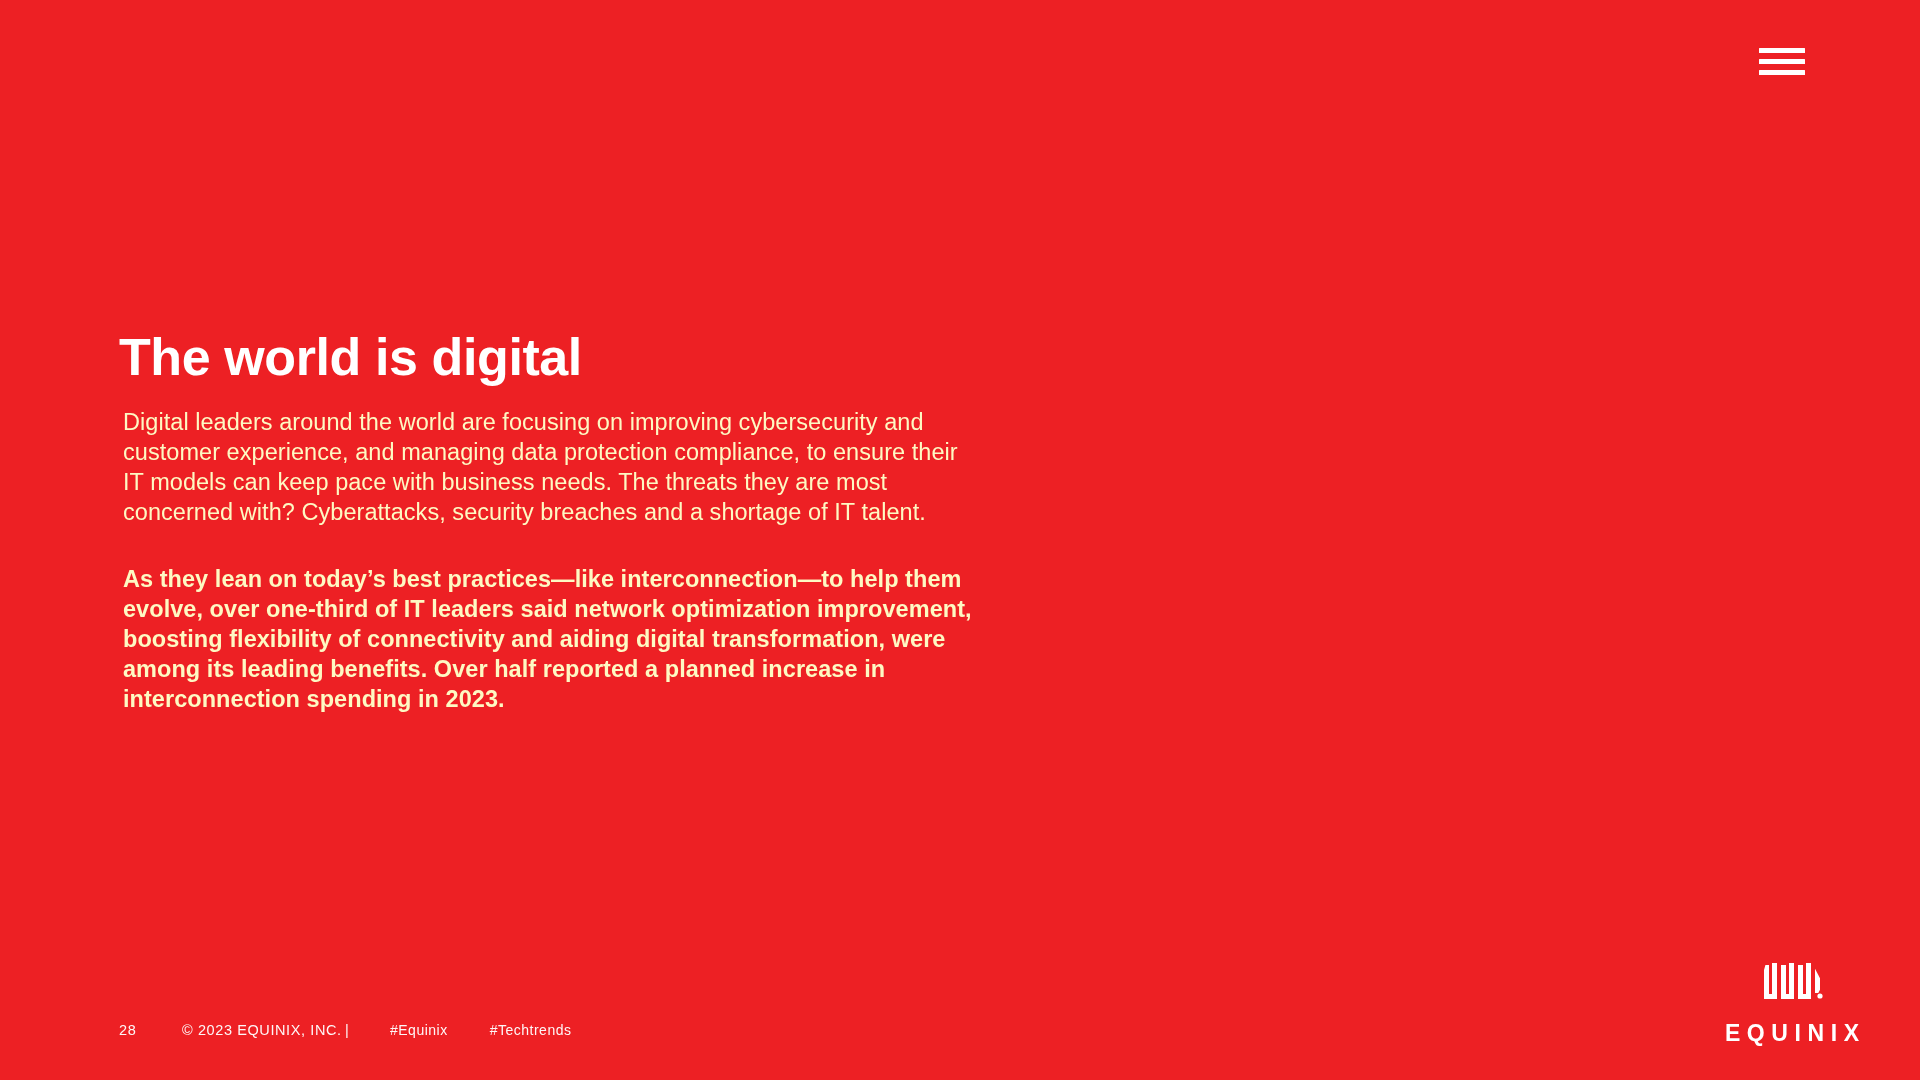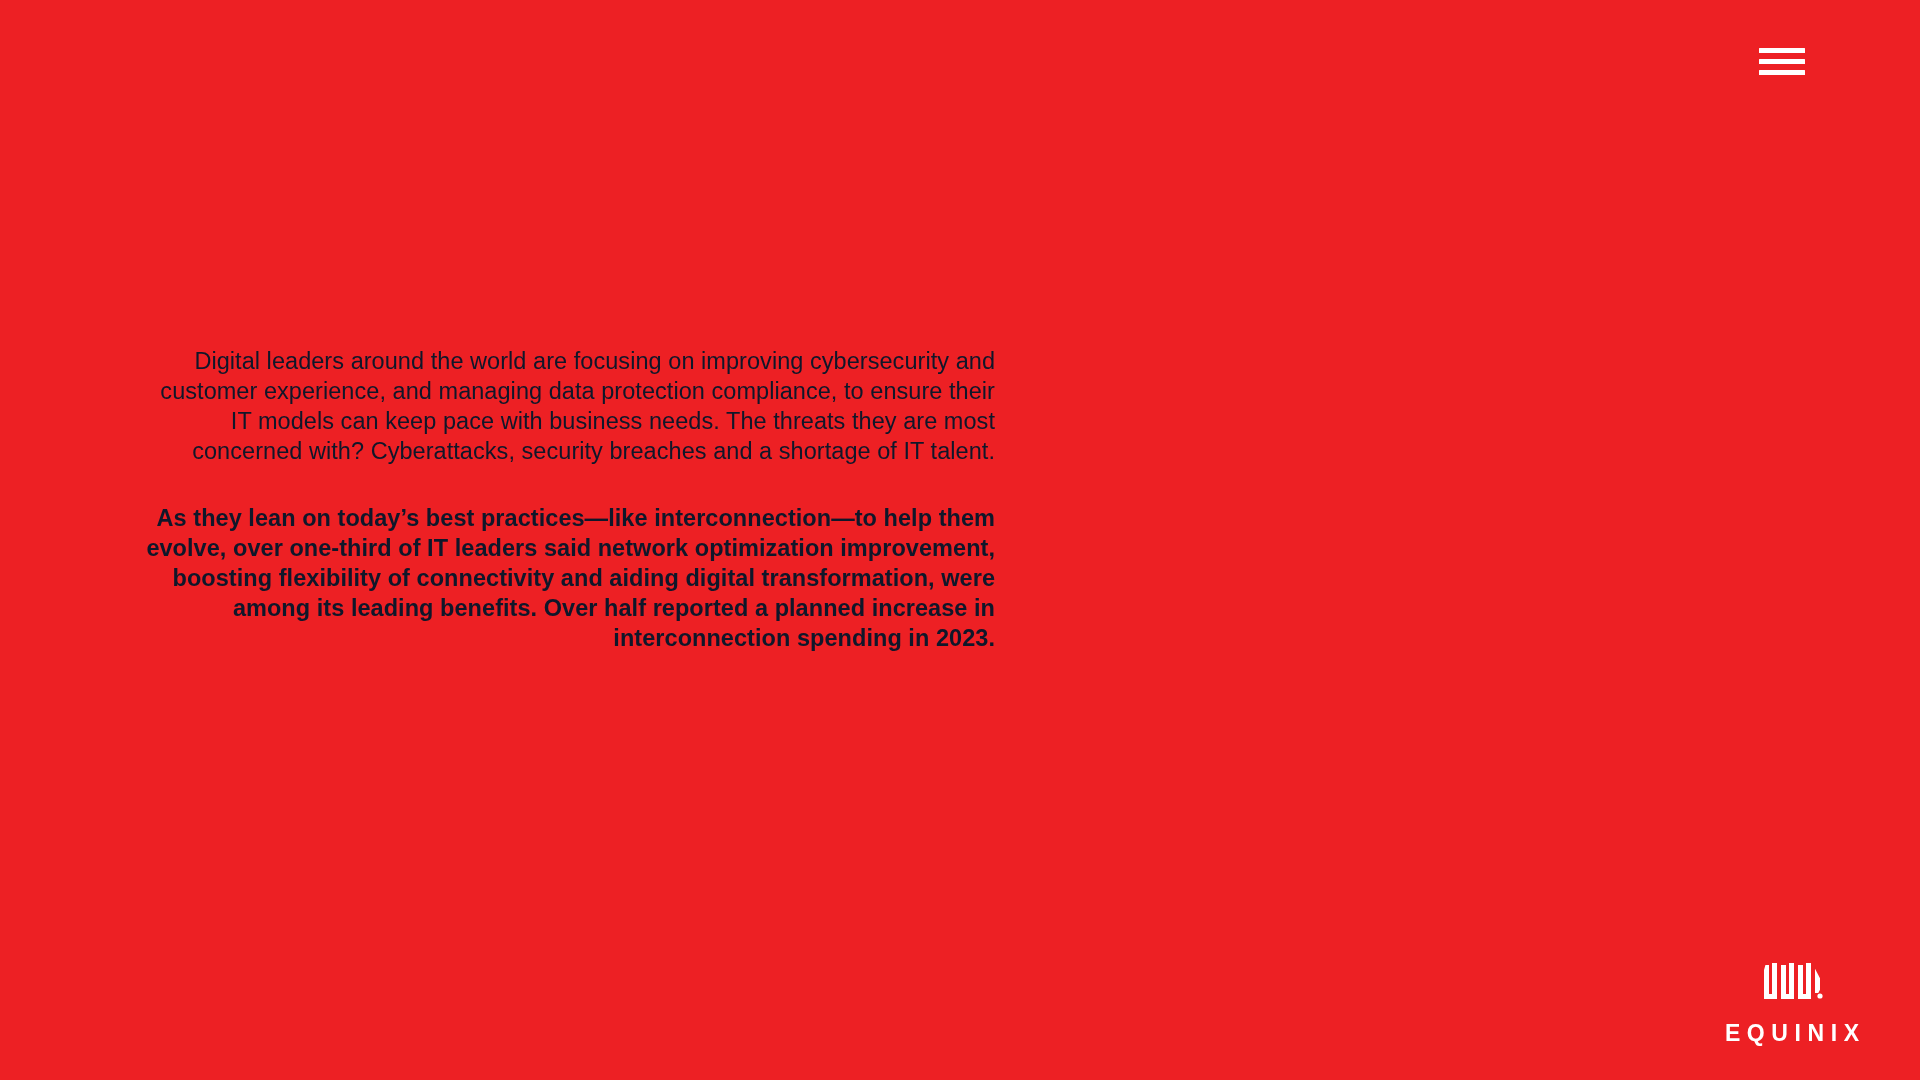--- a/index.html
+++ b/index.html
@@ -59,29 +59,28 @@
     color: #FFFFFF;
     font-family: "Liberation Sans Narrow", "Liberation Sans", sans-serif;
     font-size: 52px;
     font-weight: 700;
     line-height: 1.06;
     letter-spacing: -0.4px;
     white-space: nowrap;
   }
 
   .body-copy {
-    margin: 16px;
-    color: #0f172a;
+    margin: 4px;
+    color: #fef9c3;
     font-family: "Liberation Sans", sans-serif;
     font-size: 23.5px;
     font-weight: 400;
     line-height: 30px;
     max-width: 860px;
     letter-spacing: 0.05px;
-    text-align: right;
   }
   .body-copy + .body-copy {
     margin-top: 37px;
     font-weight: bold;
   }
 
   
   .footer {
     position: absolute;
     left: 119px;
@@ -152,26 +151,36 @@
 
 <div class="slide">
 
   <button class="menu-button" aria-label="menu">
     <span class="menu-bar"></span>
     <span class="menu-bar"></span>
     <span class="menu-bar"></span>
   </button>
 
   <div class="content">
+    <h1 class="headline">The world is digital</h1>
 
     <p class="body-copy">Digital leaders around the world are focusing on improving cybersecurity and customer experience, and managing data protection compliance, to ensure their IT models can keep pace with business needs. The threats they are most concerned with? Cyberattacks, security breaches and a shortage of IT talent.</p>
 
     <p class="body-copy">As they lean on today’s best practices—like interconnection—to help them evolve, over one-third of IT leaders said network optimization improvement, boosting flexibility of connectivity and aiding digital transformation, were among its leading benefits. Over half reported a planned increase in interconnection spending in 2023.</p>
   </div>
 
+  <div class="footer">
+    <div class="footer-left">
+      <span class="footer-page-number">28</span>
+      <span class="footer-copyright">© 2023 EQUINIX, INC.</span>
+      <span class="footer-divider">|</span>
+      <span class="footer-hashtag">#Equinix</span>
+      <span class="footer-hashtag">#Techtrends</span>
+    </div>
+  </div>
 
   <div class="logo">
     <svg class="logo-mark" viewBox="0 0 64 47" aria-hidden="true">
 
       <defs>
         <clipPath id="hexclip">
           <polygon points="28,0 52,0 63,21 52,42 28,42 6,42 0,21 6,0"></polygon>
         </clipPath>
       </defs>
       <g clip-path="url(#hexclip)" fill="#FFFFFF">

